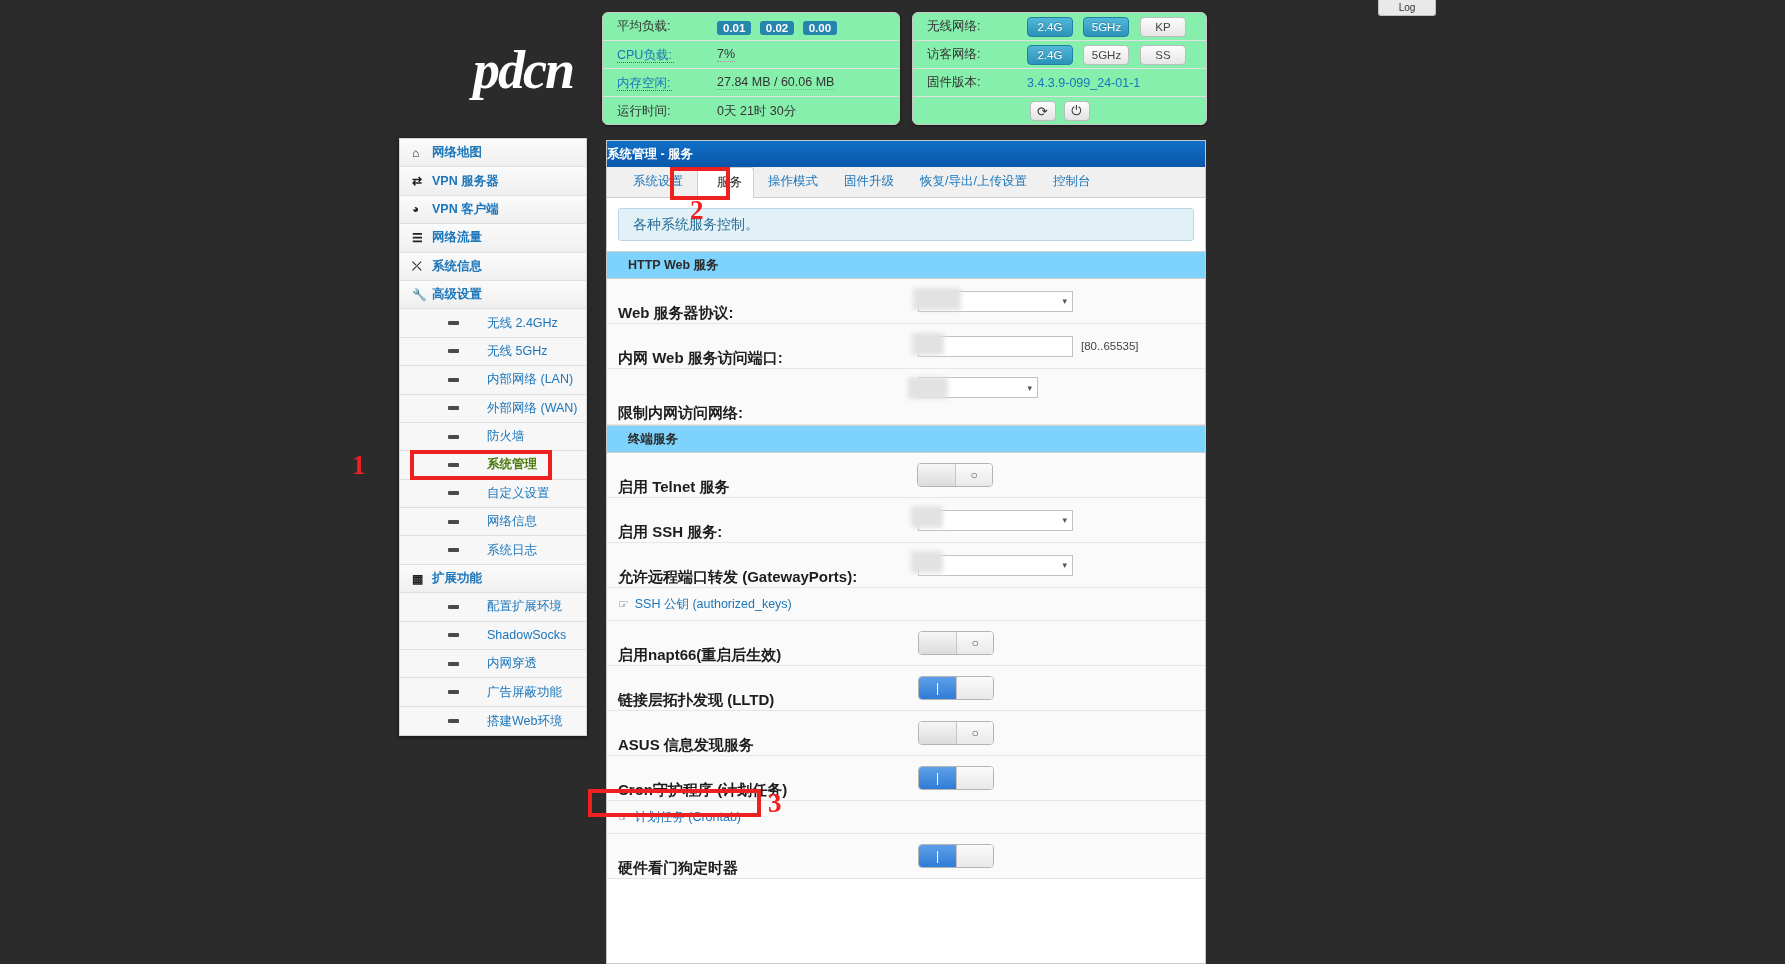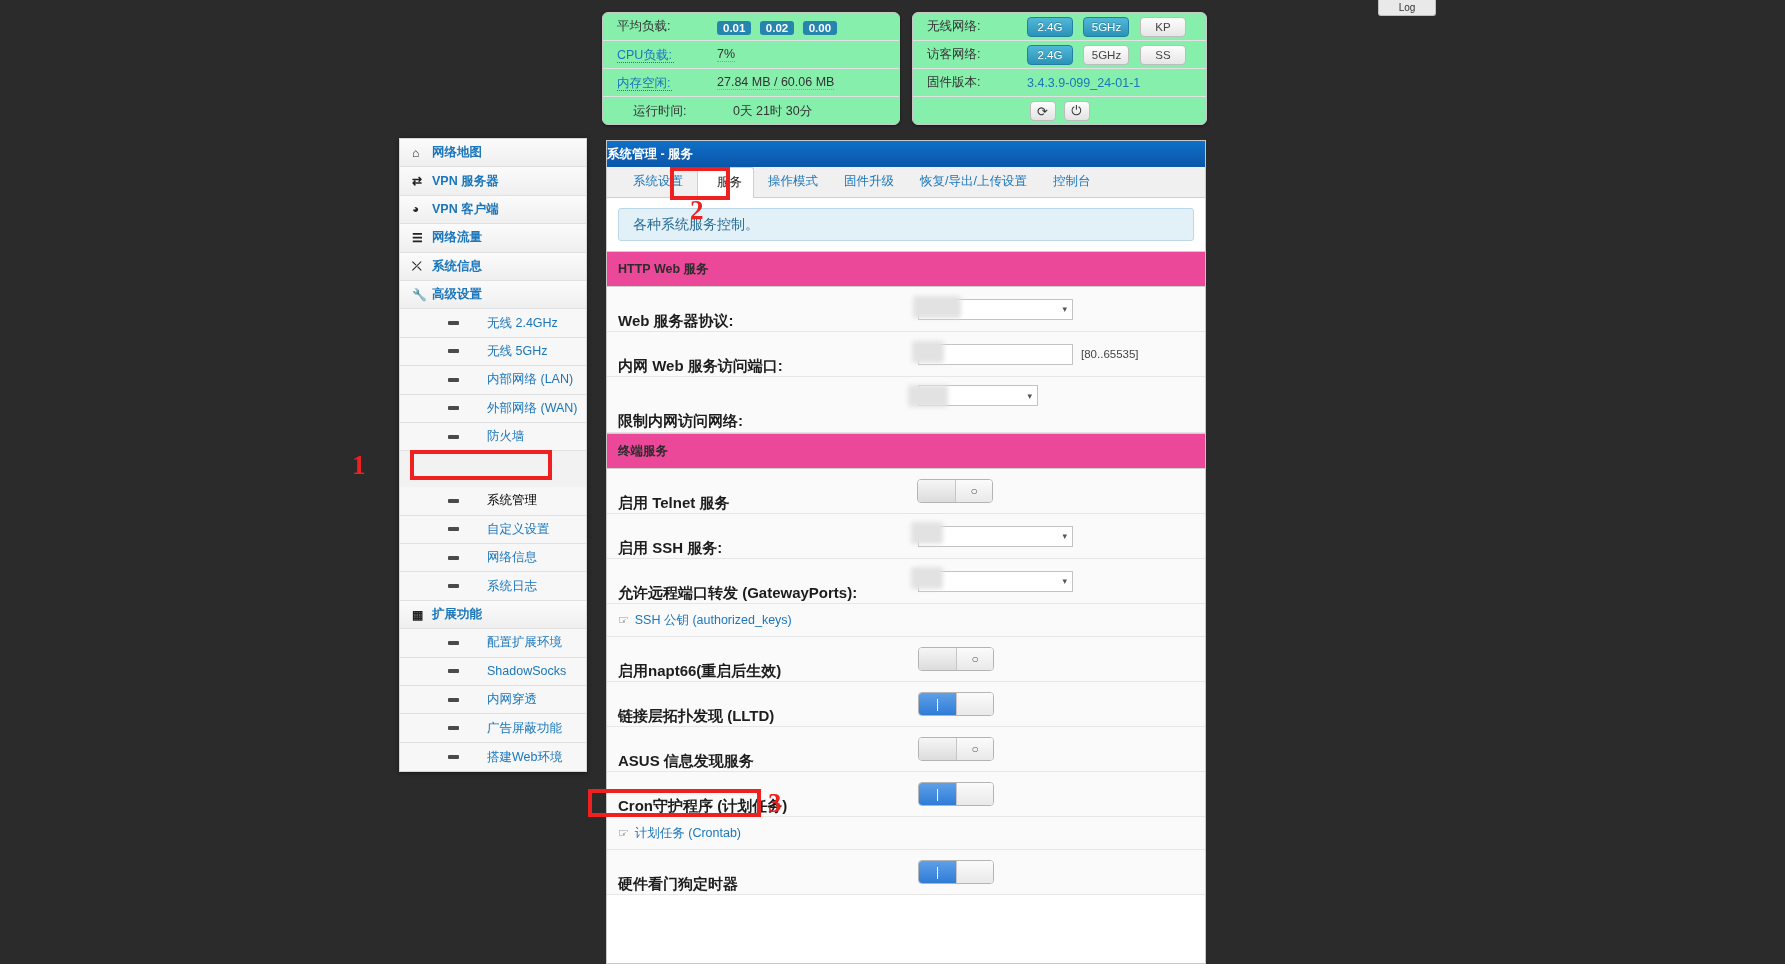--- a/index.html
+++ b/index.html
@@ -35,21 +35,21 @@
     position: absolute; top: 12px; background: #86efac;
     border: 1px solid #c9c9c9; border-radius: 6px;
     box-shadow: 0 1px 3px rgba(0,0,0,.45);
   }
   #status-left  { left: 602px; width: 298px; height: 113px; }
   #status-right { left: 912px; width: 295px; height: 113px; }
   .srow {
     display: flex; align-items: center; height: 28px;
     border-bottom: 1px solid #e2e2e2; padding: 0 14px;
   }
-  .srow:last-child { border-bottom: none; margin-left: 16px; }
+  .srow:last-child { border-bottom: none; }
   .slabel { width: 100px; font-size: 12.5px; color: #333; flex: none; }
   .slabel.link { color: #1b76bb; border-bottom: 1px dotted #1b76bb; width: auto; padding-right: 2px; }
   .slabelbox { width: 100px; flex: none; }
   .svalue { font-size: 12.5px; color: #333; }
   .svalue.dotted { border-bottom: 1px dotted #9a9a9a; }
   .svalue.linkish { color: #1b76bb; }
   .badge {
     display: inline-block; background: #2585ad; color: #fff; font-size: 11.5px;
     font-weight: 700; border-radius: 3px; padding: 1px 6px; margin-right: 4px;
   }
@@ -77,21 +77,21 @@
   }
   .mi {
     display: flex; align-items: center; height: 28.4px;
     border-bottom: 1px solid #e0e0e0;
     background: linear-gradient(#fbfbfb,#efefef);
     font-size: 12.5px; color: #1b76bb; padding-left: 12px;
   }
   .mi:last-child { border-bottom: none; }
   .mi.sub { padding-left: 48px; background: #f7f7f7; gap: 19px; }
   .mi.top { font-weight: 700; }
-  .mi.active { font-weight: 400; color: #000000; margin-top: 36px; }
+  .mi.active { font-weight: 700; color: #4d7c0f; }
   .mi .ic { width: 20px; flex: none; color: #222; font-size: 12px; display: flex; align-items: center; }
   .dash { width: 11px; height: 4px; background: #4a4a4a; border-radius: 1px; margin-right: 9px; flex: none; }
 
   
   #main {
     position: absolute; left: 606px; top: 140px; width: 600px; height: 824px;
     background: #fff; border: 1px solid #c8c8c8;
   }
   .main-title {
     height: 26px; background: linear-gradient(#1070c8,#0a56a8);
@@ -109,22 +109,22 @@
   .tab.active {
     background: #fff; color: #222; border-color: #cfcfcf;
     border-radius: 3px 3px 0 0; position: relative; top: 1px; padding-left: 19px;
   }
   .notice {
     margin: 10px 11px 10px; background: #e2f0f8; border: 1px solid #bcd8e8;
     border-radius: 3px; height: 33px; display: flex; align-items: center;
     padding-left: 14px; font-size: 14px; color: #2c6e96;
   }
   .sechead {
-    background: #ec4899; height: 36px; display: flex; align-items: center;
-    padding-left: 11px; font-size: 12.5px; font-weight: 700; color: #2c2c2c;
+    background: #7dd3fc; height: 28px; display: flex; align-items: center;
+    padding-left: 21px; font-size: 12.5px; font-weight: 700; color: #2c2c2c;
     border-top: 1px solid #cfcfcf; border-bottom: 1px solid #cfcfcf;
   }
   .frow {
     display: flex; align-items: center; min-height: 39px;
     border-bottom: 1px solid #e6e6e6; padding-left: 11px; padding-right: 10px;
     background: #fafafa;
   }
   .flabel { font-size: 15px; color: #1d1d1d; font-weight: 700; width: 300px; flex: none; margin-top: 25px; }
   .fctl { display: flex; align-items: center; gap: 8px; }
   .sel {
@@ -162,20 +162,23 @@
     font-family: "Liberation Serif", serif; pointer-events: none;
   }
 </style>
 </head>
 <body>
 
 <div id="root">
 
   <div class="log-tab">Log</div>
 
+  <div class="logo-wrap">
+    <div class="logo-text">pdcn</div>
+  </div>
 
   <div class="status-box" id="status-left">
     <div class="srow">
       <div class="slabel">平均负载:</div>
       <div>
         <span class="badge">0.01</span>
         <span class="badge">0.02</span>
         <span class="badge">0.00</span>
       </div>
     </div>

